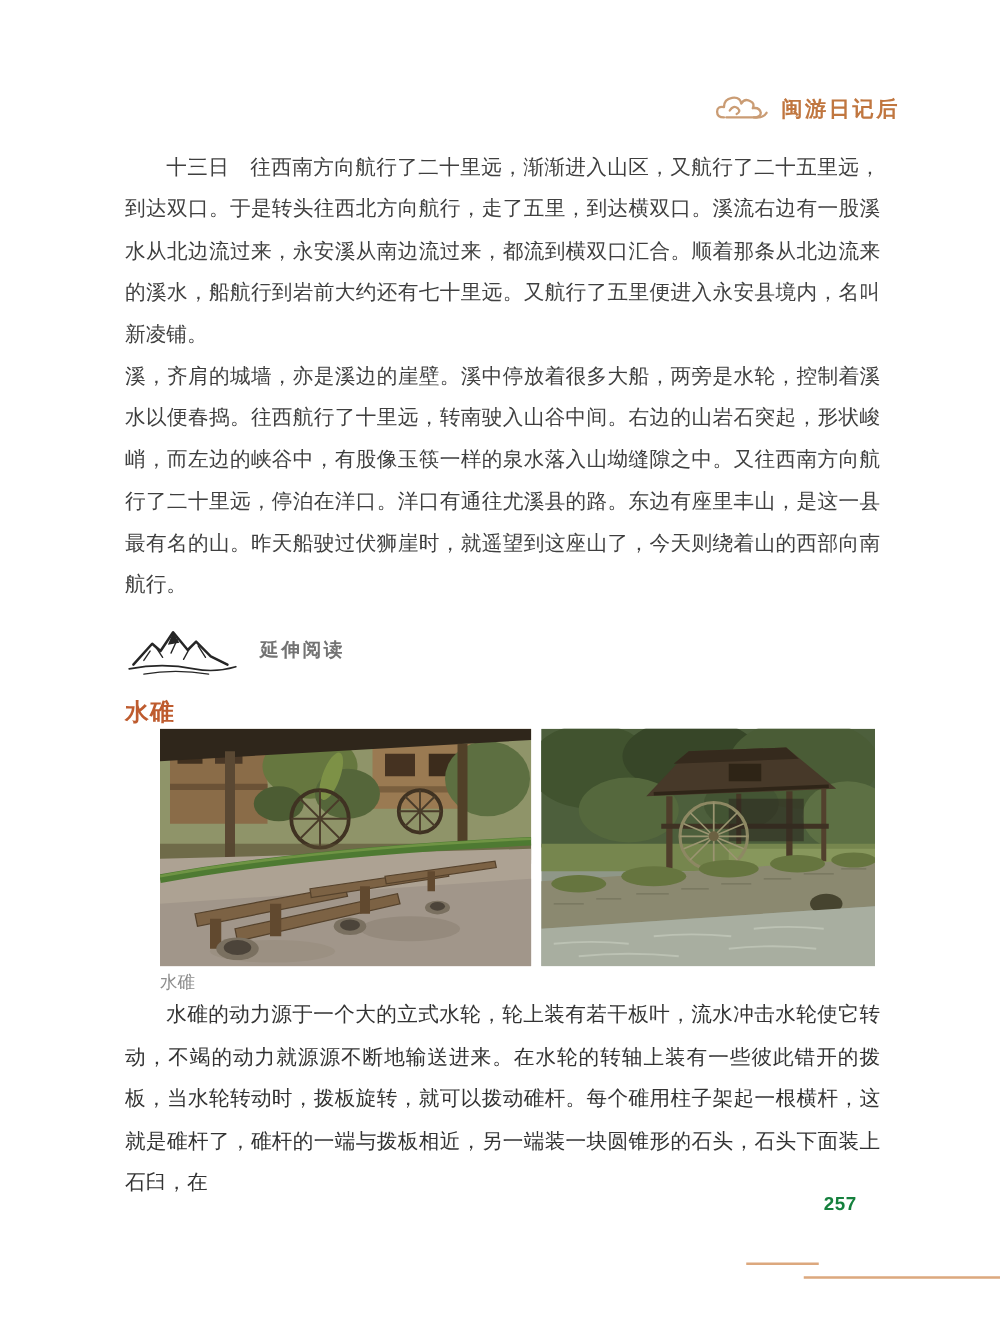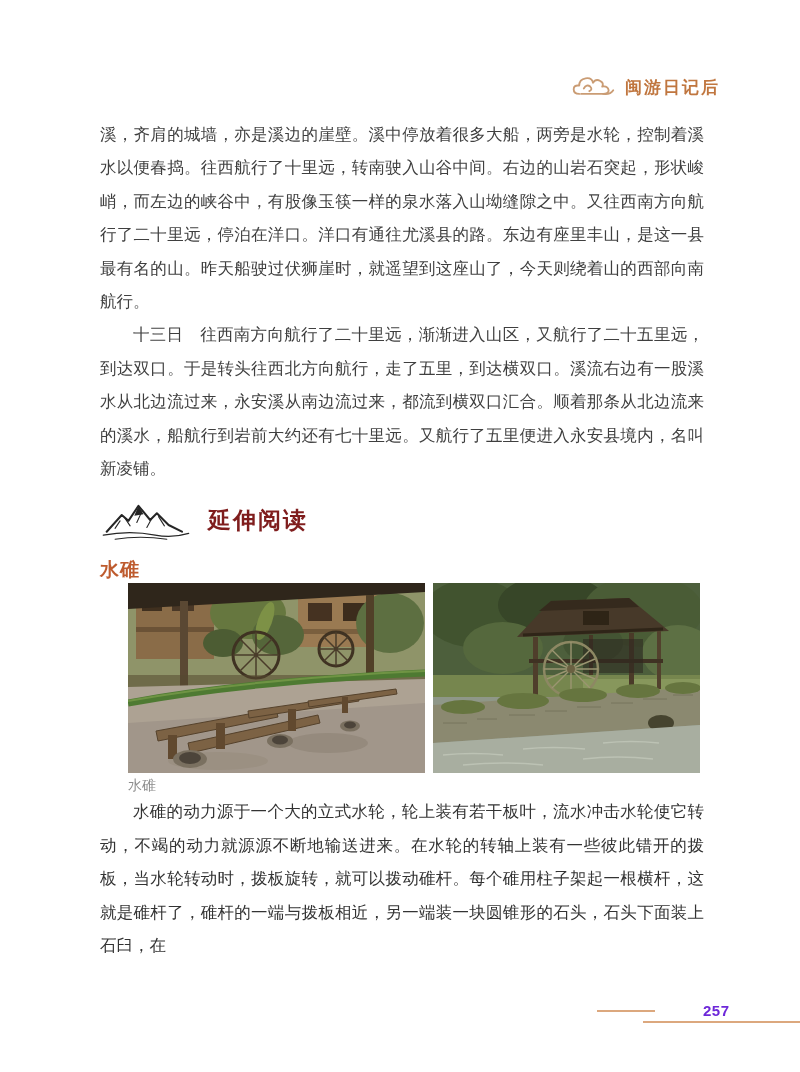--- a/index.html
+++ b/index.html
@@ -14,56 +14,56 @@
     color:#c0763f; letter-spacing:2px; white-space:nowrap;
   }
   
   .content { position:absolute; left:100px; top:118px; width:604px; }
   p.body { margin:0; font-size:16.5px; line-height:33.4px; text-align:justify; }
   .sans  { font-family:"Liberation Sans", sans-serif; color:#3f3f3f; }
   .serif { font-family:"Liberation Serif", serif; color:#333333; }
   .indent { text-indent:2em; }
   
   .ext-hdr { display:flex; align-items:center; gap:16px; margin-top:12px; height:46px; }
-  .ext-title { margin:0; font-size:23px; font-weight:700; color:#7f1d1d; letter-spacing:2px;
+  .ext-title { margin:0; font-size:15px; font-weight:700; color:#737373; letter-spacing:2px;
                font-family:"Liberation Sans", sans-serif; }
   .subheading { margin:14px 0 0 0; font-family:"Liberation Serif", serif;
                 font-size:19px; font-weight:700; color:#be5b2e; letter-spacing:1px; }
   .ext-p1 { margin-top:6px; }
   .ext-p2 { margin-top:12px; }
   
   figure.photos { display:flex; gap:8px; margin:0 0 0 28px; padding:0; }
   figure.photos svg { display:block; }
   .caption { margin:4px 0 0 28px; font-size:14px; color:#8c8c8c;
              font-family:"Liberation Sans", sans-serif; }
   
   .rule { position:absolute; height:2px; background:#dca87e; }
   .rule-short { left:597px; top:1010px; width:58px; }
   .rule-long  { left:643px; top:1021px; width:157px; }
-  .page-num { position:absolute; left:659px; top:1002px; font-size:15px; font-weight:700;
-              color:#6d28d9; letter-spacing:0.5px; font-family:"Liberation Sans", sans-serif;margin-left:44px; }
+  .page-num { position:absolute; left:659px; top:955px; font-size:15px; font-weight:700;
+              color:#15803d; letter-spacing:0.5px; font-family:"Liberation Sans", sans-serif; }
 </style>
 </head>
 <body>
 
 <div class="page">
 
   <div class="hdr">
     <svg width="46" height="27" viewBox="0 0 50 28" fill="none" stroke="#ca9c74" stroke-width="2" stroke-linecap="round" stroke-linejoin="round">
       <path d="M10 21 Q4 21 4 16 Q4 11 10 12 Q10 5 17 4 Q24 3 25 9 Q28 4 33 7 Q37 9 35 13 Q41 12 42 17 Q42 21 36 21 L12 21"></path>
       <path d="M15 15 Q18 10 22 13 Q25 16 21 18"></path>
       <path d="M36 21 Q44 22 47 17"></path>
     </svg>
     <span class="hdr-title">闽游日记后</span>
   </div>
 
   <main class="content">
 
+    <p class="body sans indent">十三日　往西南方向航行了二十里远，渐渐进入山区，又航行了二十五里远，到达双口。于是转头往西北方向航行，走了五里，到达横双口。溪流右边有一股溪水从北边流过来，永安溪从南边流过来，都流到横双口汇合。顺着那条从北边流来的溪水，船航行到岩前大约还有七十里远。又航行了五里便进入永安县境内，名叫新凌铺。</p>
     <p class="body sans">溪，齐肩的城墙，亦是溪边的崖壁。溪中停放着很多大船，两旁是水轮，控制着溪水以便春捣。往西航行了十里远，转南驶入山谷中间。右边的山岩石突起，形状峻峭，而左边的峡谷中，有股像玉筷一样的泉水落入山坳缝隙之中。又往西南方向航行了二十里远，停泊在洋口。洋口有通往尤溪县的路。东边有座里丰山，是这一县最有名的山。昨天船驶过伏狮崖时，就遥望到这座山了，今天则绕着山的西部向南航行。</p>
-    <p class="body sans indent">十三日　往西南方向航行了二十里远，渐渐进入山区，又航行了二十五里远，到达双口。于是转头往西北方向航行，走了五里，到达横双口。溪流右边有一股溪水从北边流过来，永安溪从南边流过来，都流到横双口汇合。顺着那条从北边流来的溪水，船航行到岩前大约还有七十里远。又航行了五里便进入永安县境内，名叫新凌铺。</p>
 
     <div class="ext-hdr">
       <svg width="92" height="44" viewBox="0 0 110 52" fill="none" stroke="#262626" stroke-linecap="round" stroke-linejoin="round">
         <path d="M8 40 L26 20 L34 27 L46 9 L60 26 L68 18 L82 32 L98 40" stroke-width="2.4"></path>
         <polygon points="46,9 52,19 41,21" fill="#262626" stroke="none"></polygon>
         <path d="M30 24 L36 33 M50 16 L44 29 M62 24 L56 35 M70 22 L77 33 M24 27 L18 36" stroke-width="1.3"></path>
         <path d="M4 44 Q36 38 66 44 Q86 48 106 42" stroke-width="1.6"></path>
         <path d="M18 49 Q48 44 80 49" stroke-width="1.2"></path>
       </svg>
       <h2 class="ext-title">延伸阅读</h2>

